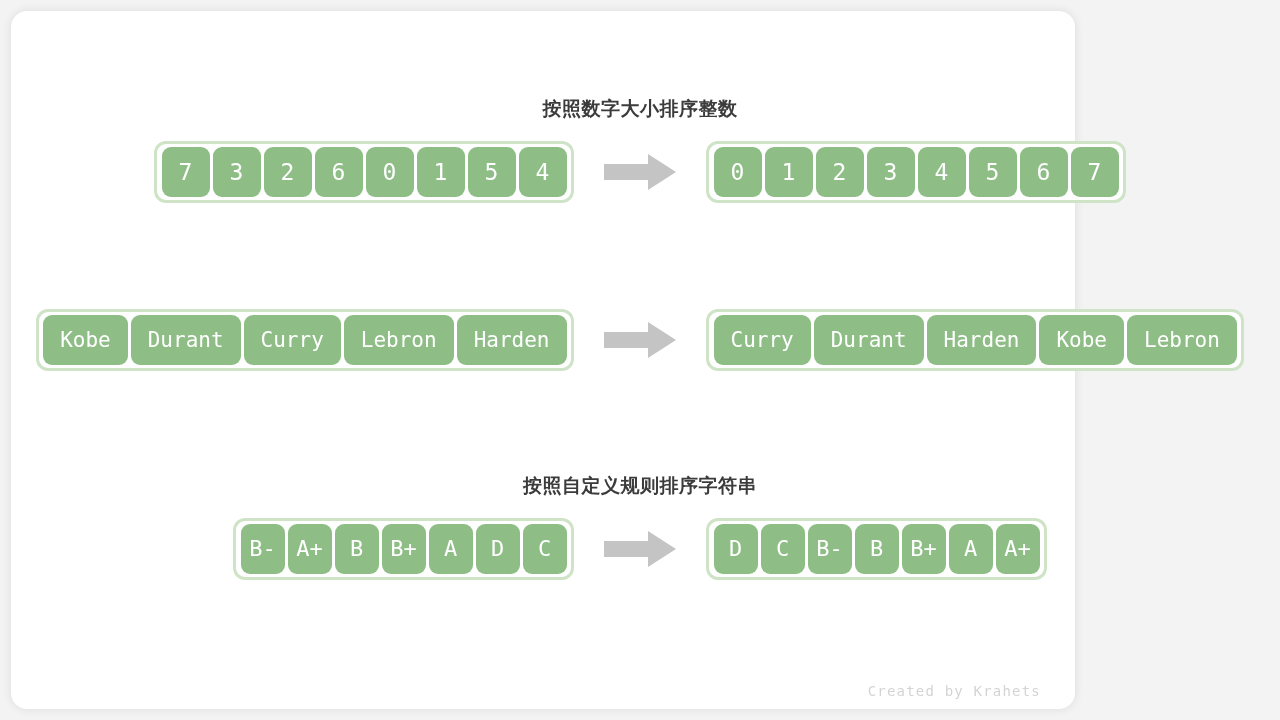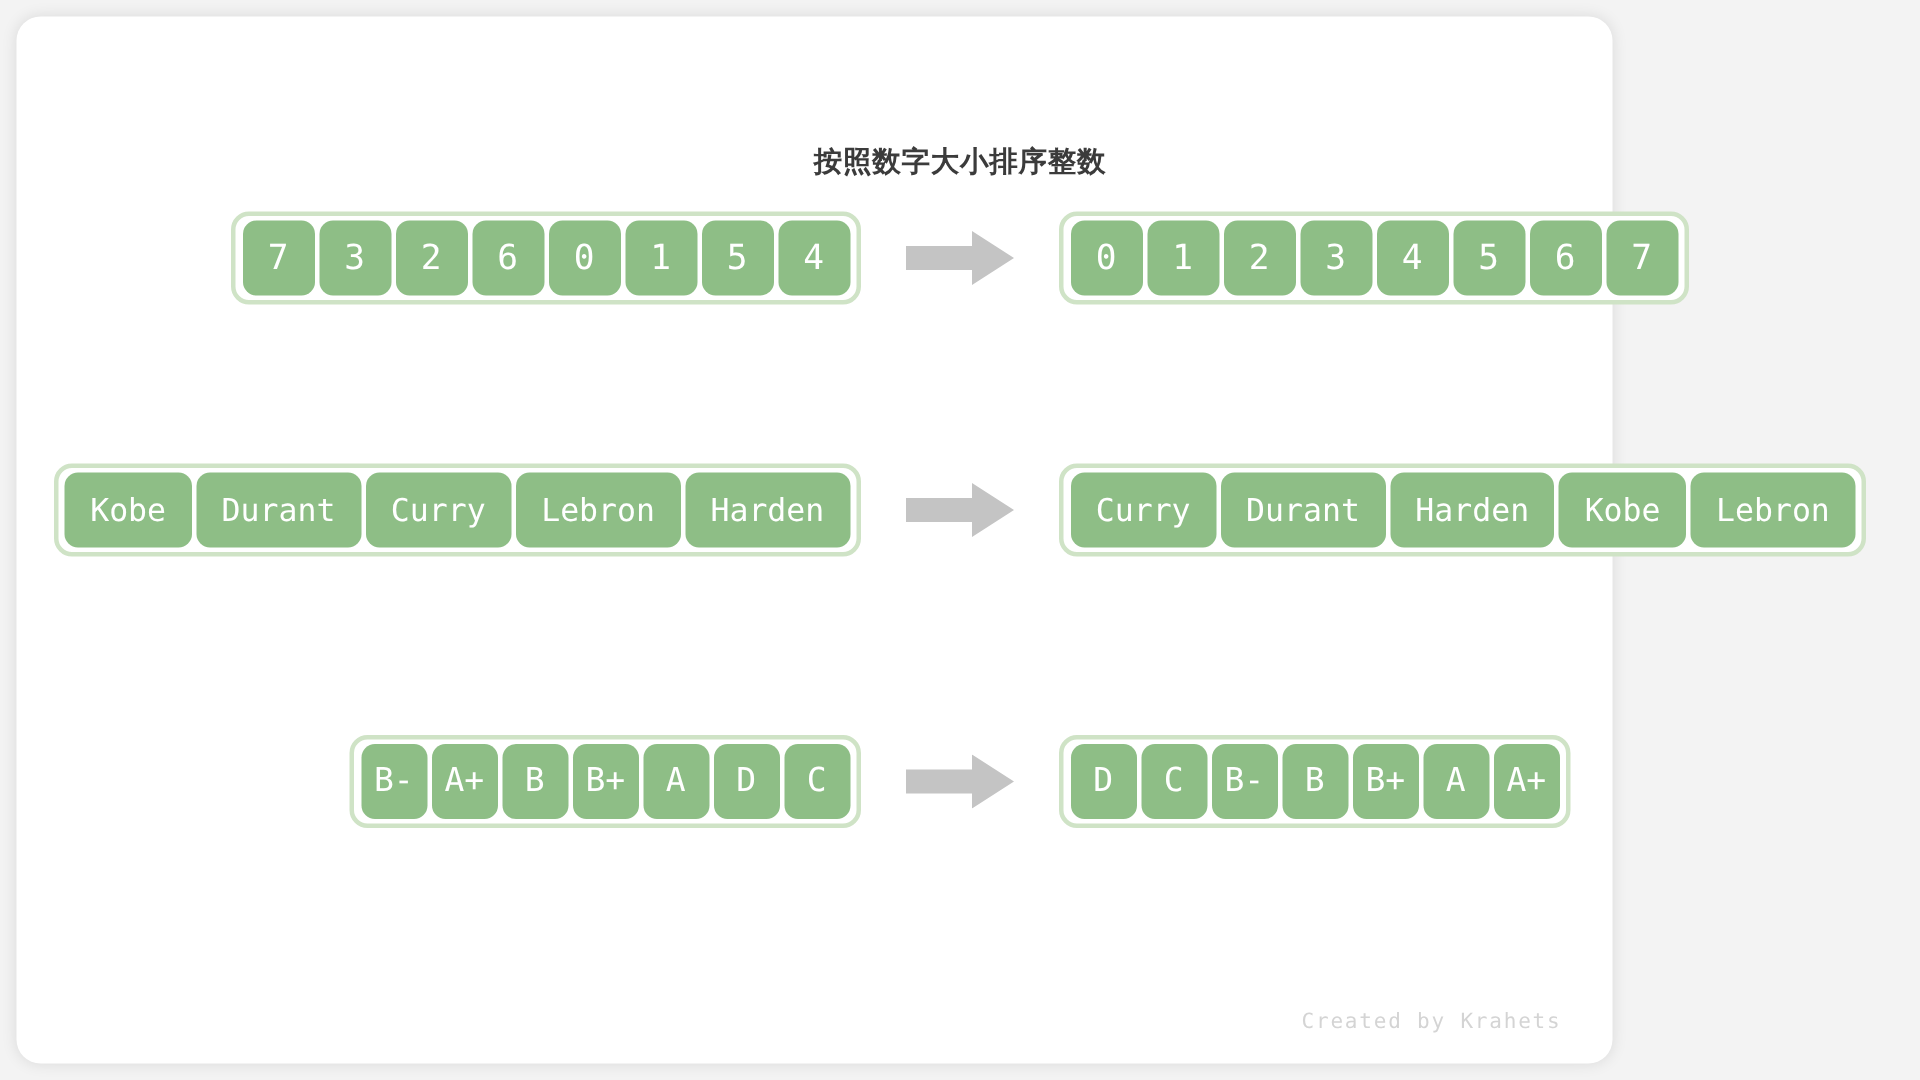--- a/index.html
+++ b/index.html
@@ -103,21 +103,21 @@
     width: 72px;
     height: 36px;
     margin: 0 30px;
     flex: 0 0 auto;
   }
   .arrow svg { display: block; }
 
   .footer {
     position: absolute;
     right: 34px;
-    bottom: 20px;
+    bottom: 10px;
     font-family: "DejaVu Sans Mono", "Liberation Mono", monospace;
     font-size: 14px;
     color: #d4d4d4;
     letter-spacing: 1.2px;
   }
 </style>
 </head>
 <body>
 
 <div class="canvas">
@@ -172,20 +172,21 @@
             <div class="cell">Curry</div>
             <div class="cell">Durant</div>
             <div class="cell">Harden</div>
             <div class="cell">Kobe</div>
             <div class="cell">Lebron</div>
           </div>
       </div>
     </div>
 
     <div class="section section-3">
+      <div class="section-title">按照自定义规则排序字符串</div>
       <div class="row">
         <div class="array grade" id="arr-3-in">
             <div class="cell">B-</div>
             <div class="cell">A+</div>
             <div class="cell">B</div>
             <div class="cell">B+</div>
             <div class="cell">A</div>
             <div class="cell">D</div>
             <div class="cell">C</div>
           </div>

